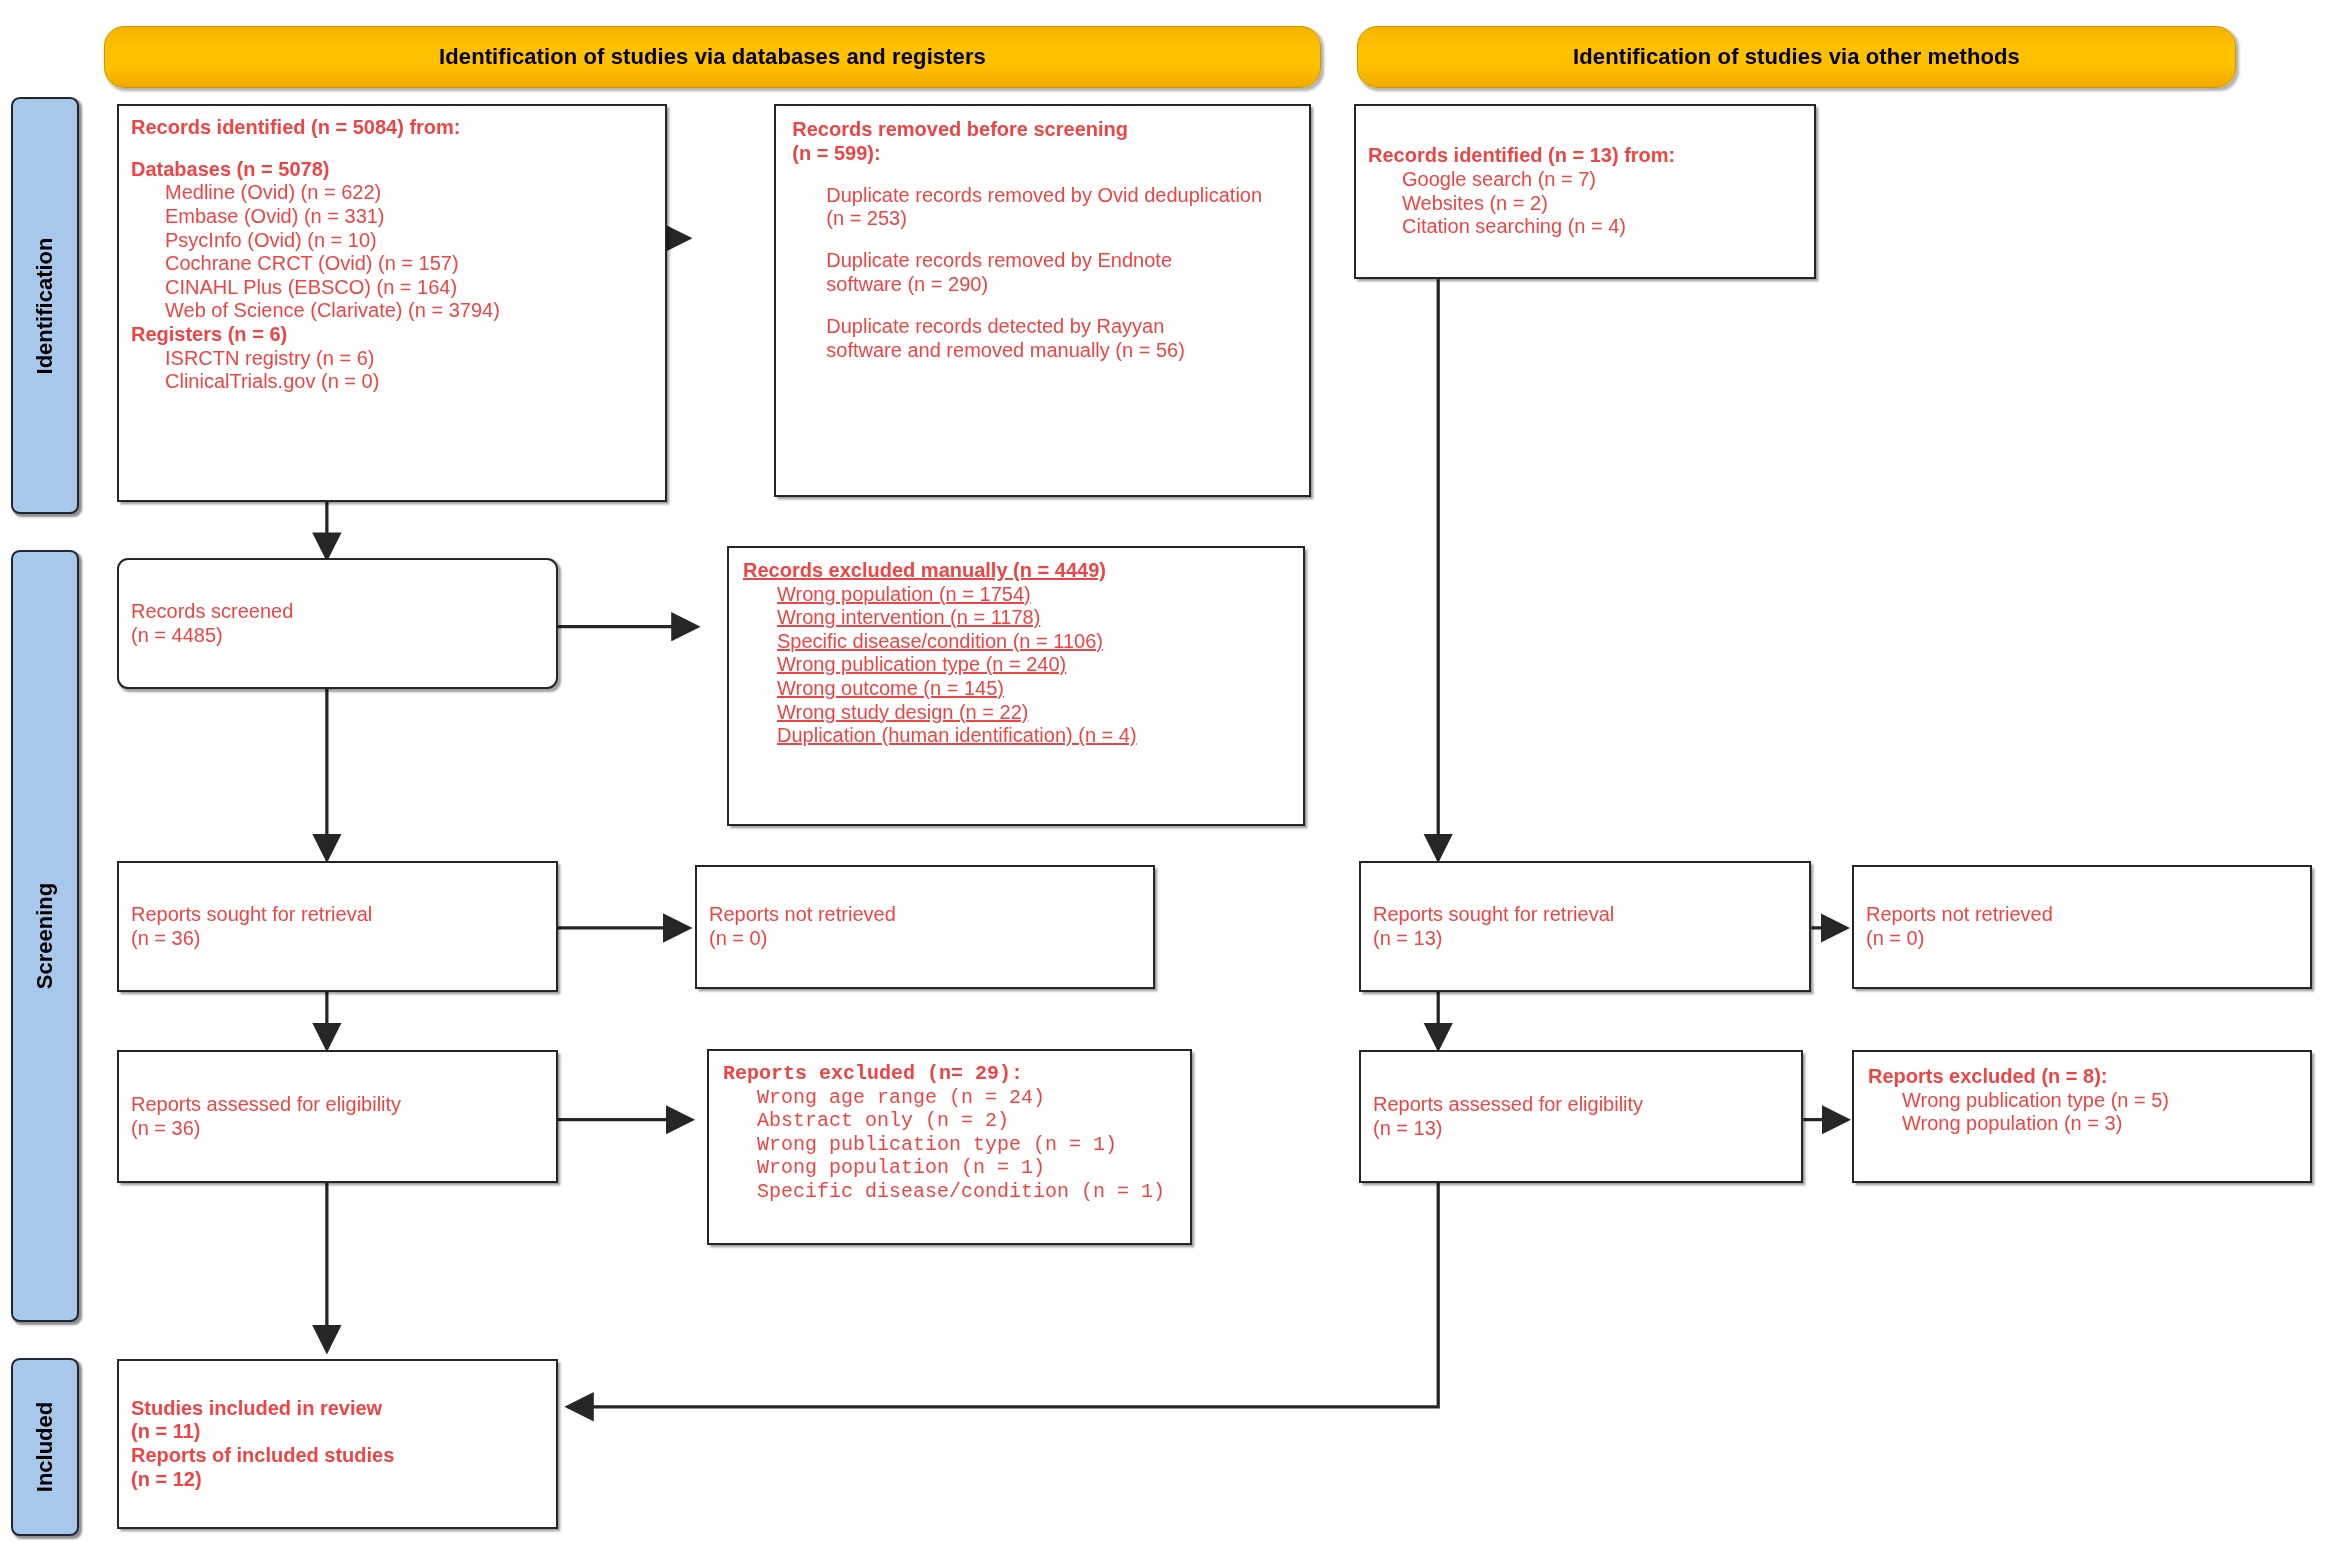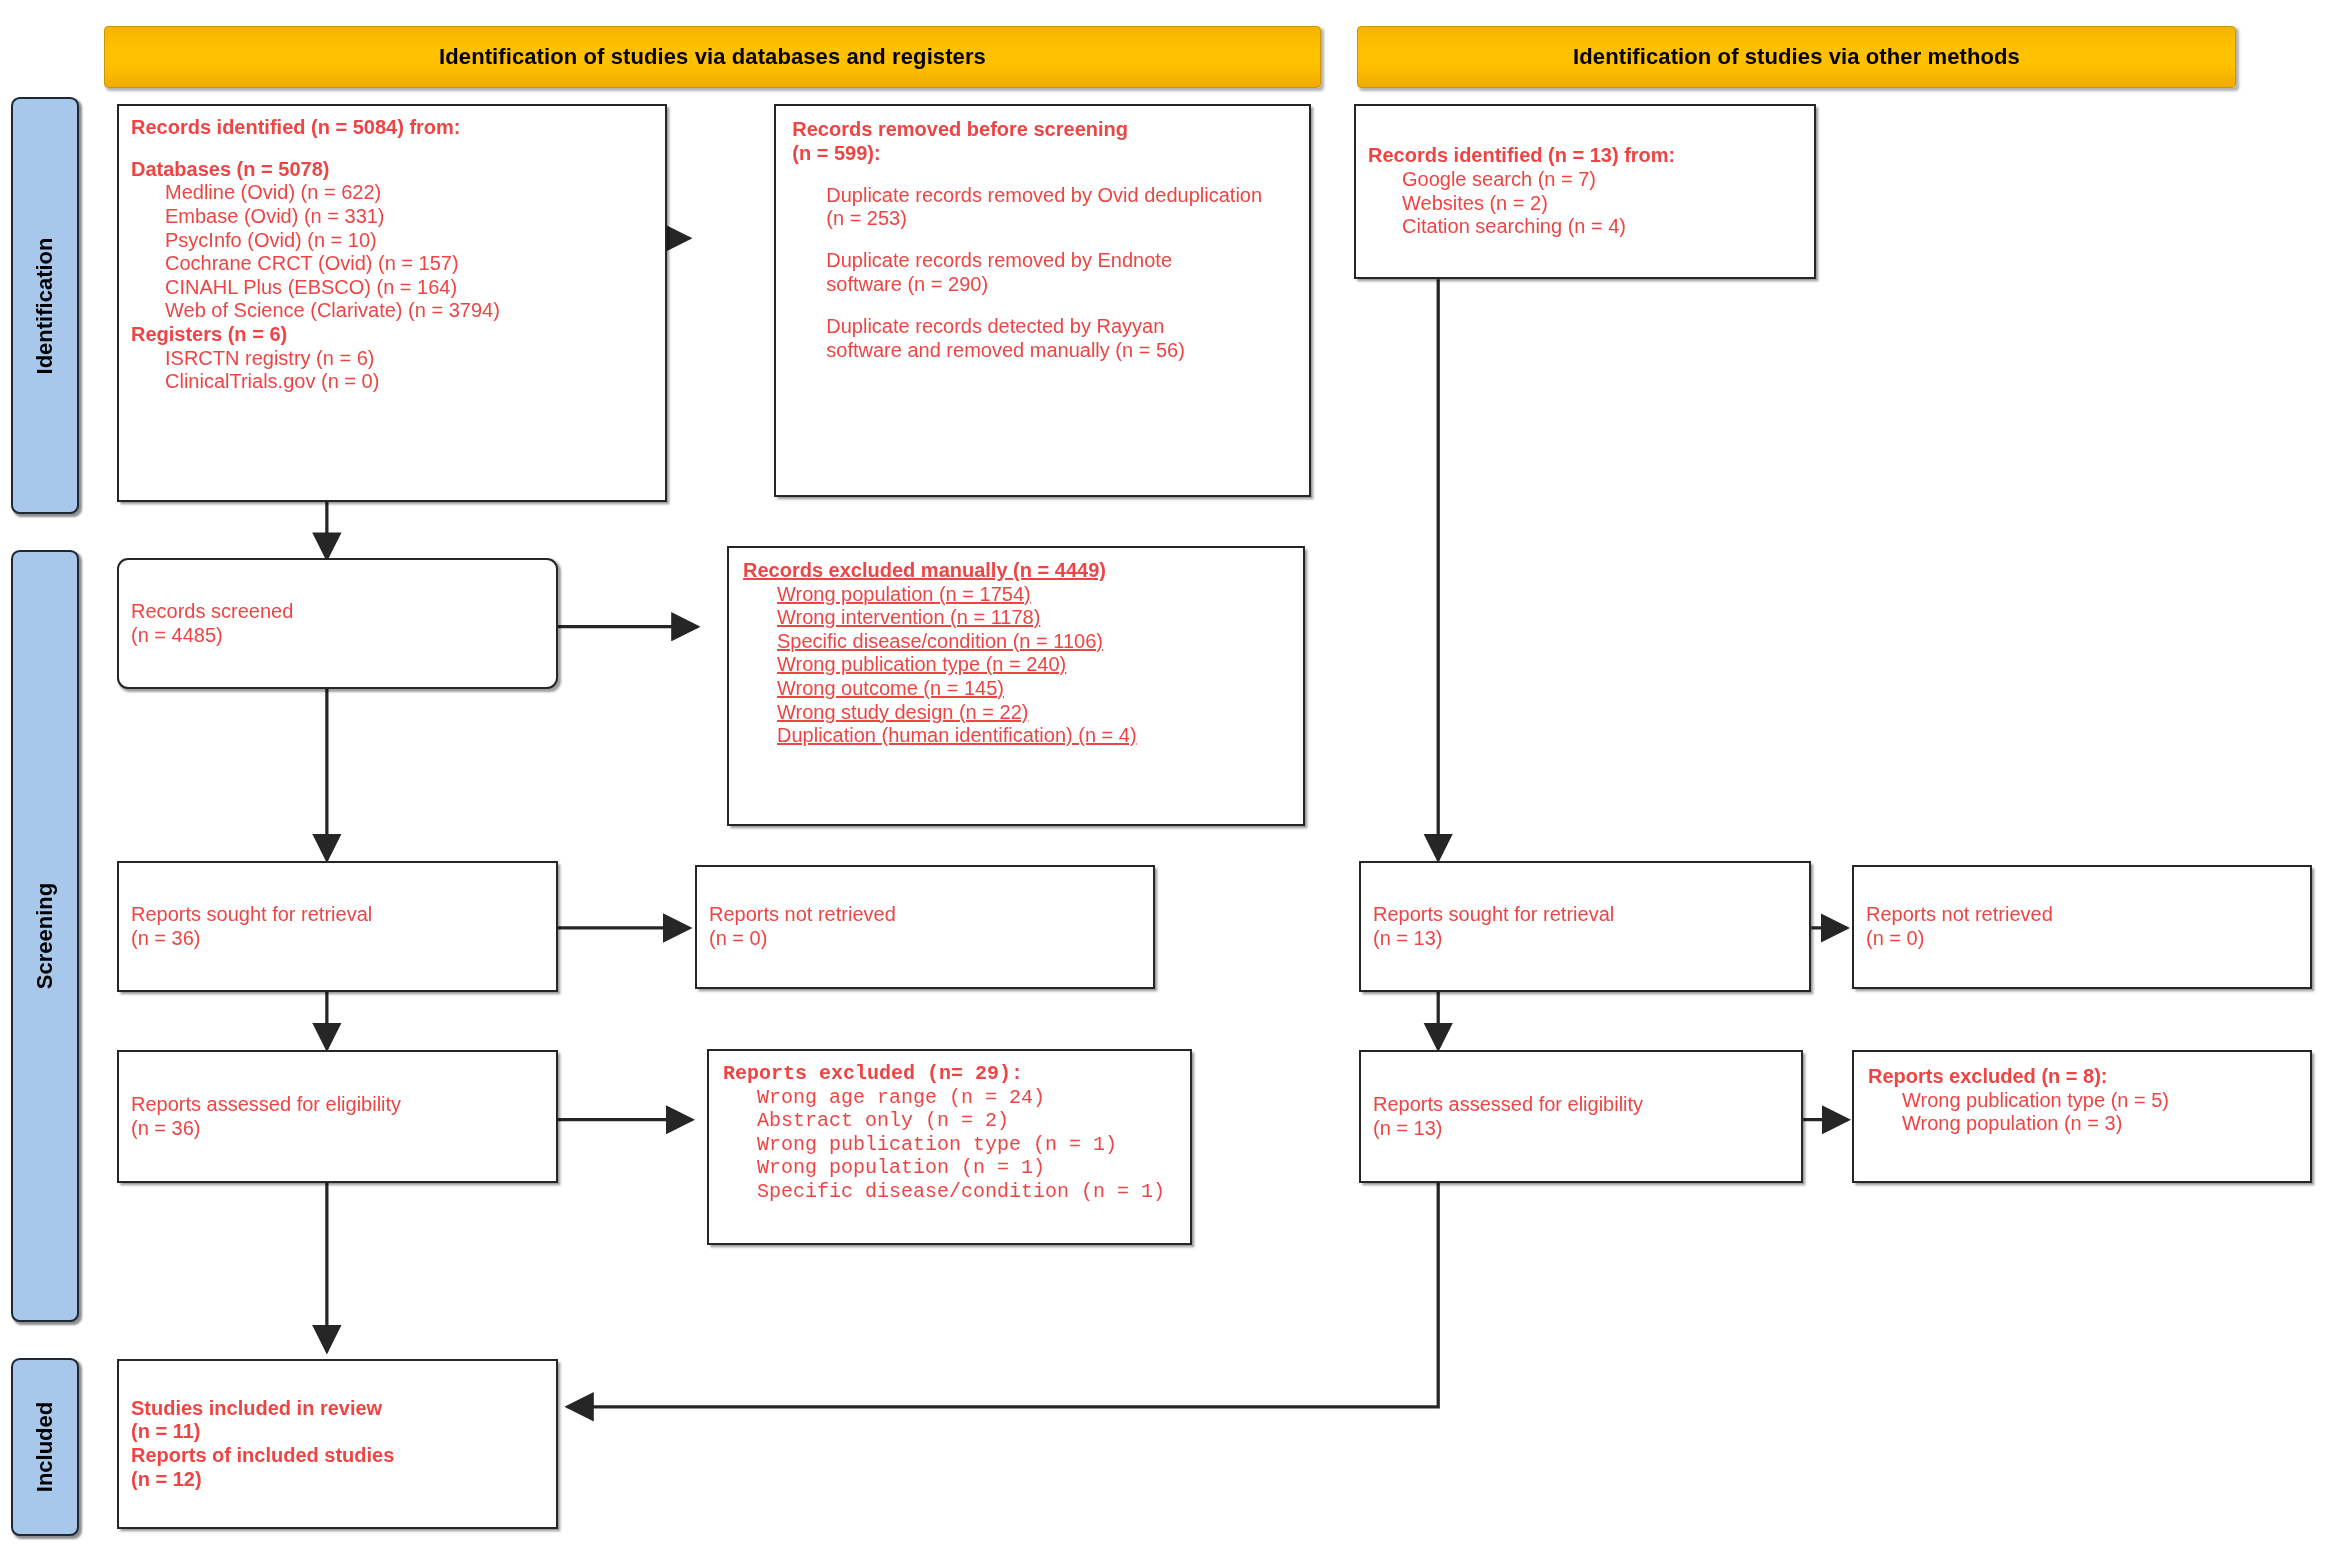--- a/index.html
+++ b/index.html
@@ -23,21 +23,21 @@
     position: absolute;
     top: 0; left: 0;
     width: 2330px;
     height: 1565px;
   }
   
   .banner {
     position: absolute;
     background: linear-gradient(to bottom, #f5b400 0%, #ffc000 35%, #ffc000 65%, #f0aa00 100%);
     border: 1.6px solid #c99700;
-    border-radius: 4px;
+    border-radius: 20px;
     box-shadow: 2.2px 2.7px 2.7px rgba(0,0,0,0.30);
     display: flex;
     align-items: center;
     justify-content: center;
     color: #000000;
     font-weight: bold;
     font-size: 22px;
     letter-spacing: 0.1px;
   }
   

